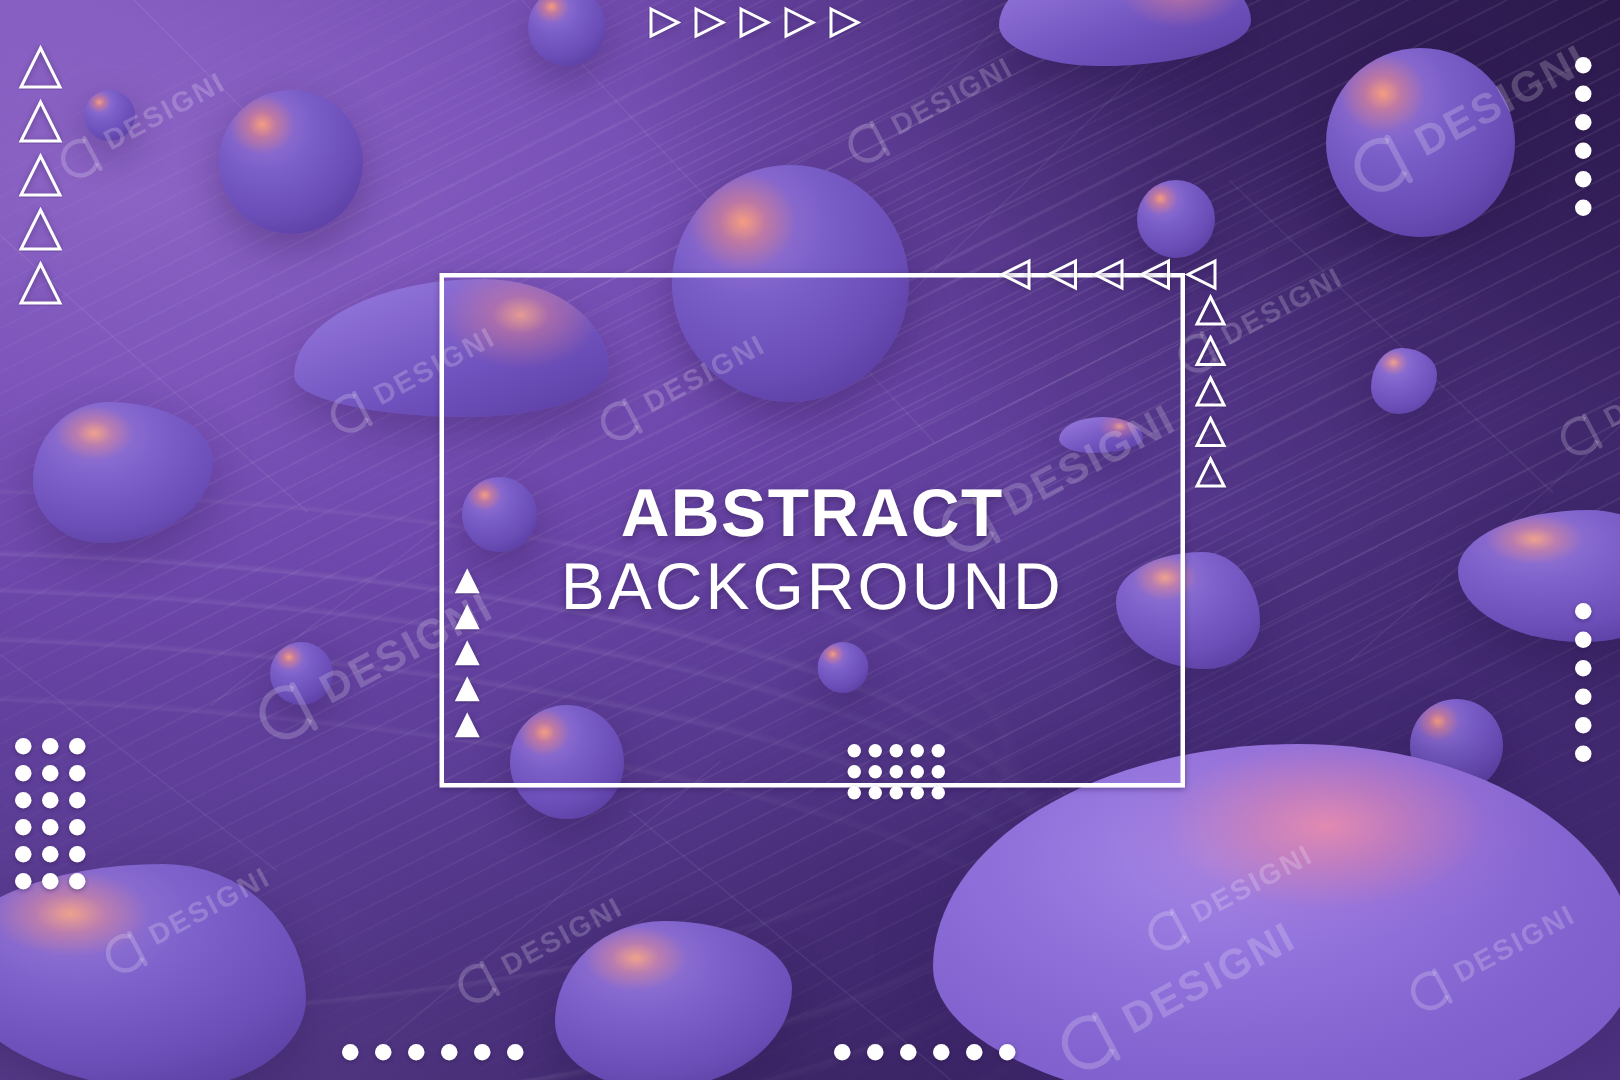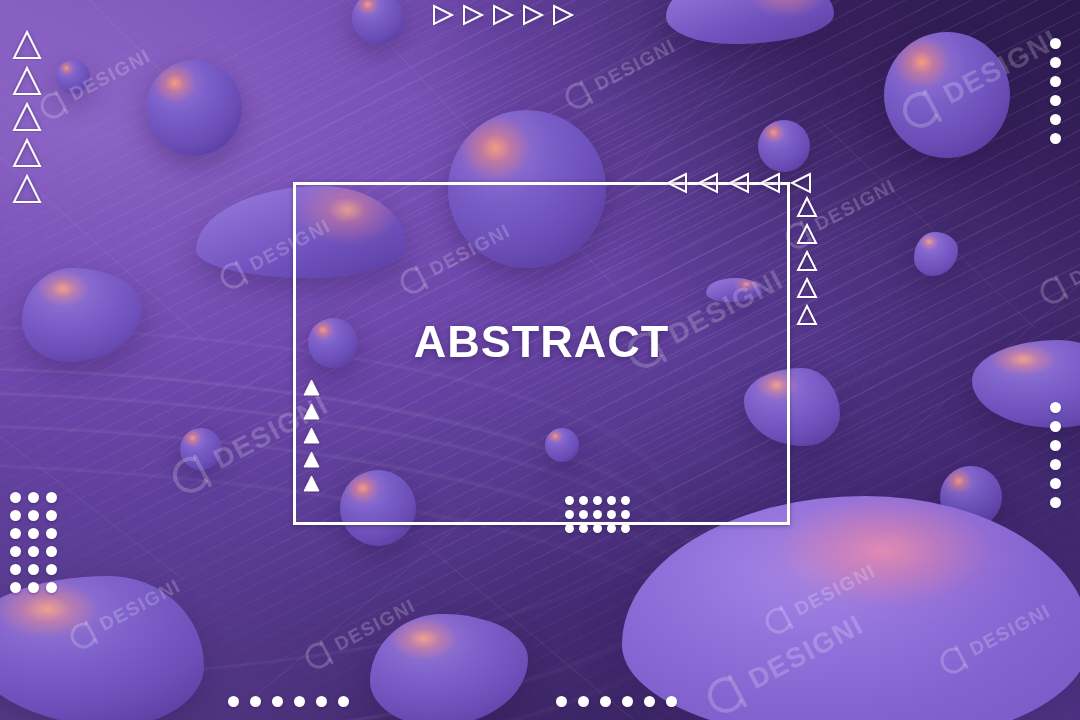--- a/index.html
+++ b/index.html
@@ -256,20 +256,21 @@
       <div class="wm" style="left: 300px; top: 620px;">
         <span class="mark"></span>
         <span>DESIGNI</span>
       </div>
     </div>
 
   <div id="frame" style="left: 293px; top: 182px; width: 497px; height: 343px; border-width: 3px; border-color: rgb(255, 255, 255);"></div>
 
   <div id="heading" style="left: 293px; width: 497px; top: 319.2px;">
     <span class="l1">ABSTRACT</span>
+    <span class="l2">BACKGROUND</span>
   </div>
 
   <div id="decor-layer">
       <div class="glyphs col" style="left: 12px; top: 30px; gap: 6px;">
         <span>
           <svg class="tri" width="30" height="30" viewBox="0 0 30 30">
     <polygon points="15,2 28,28 2,28" fill="none" stroke="#ffffff" stroke-width="2" style="filter:drop-shadow(0 1px 2px rgba(40,20,70,.45))"></polygon>
           </svg>
         </span>
         <span>

